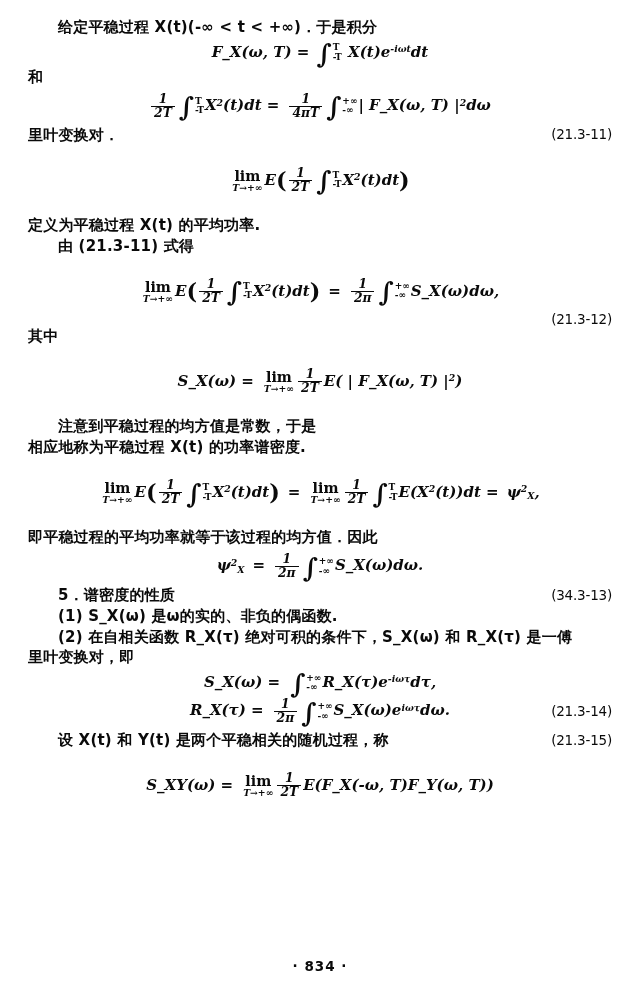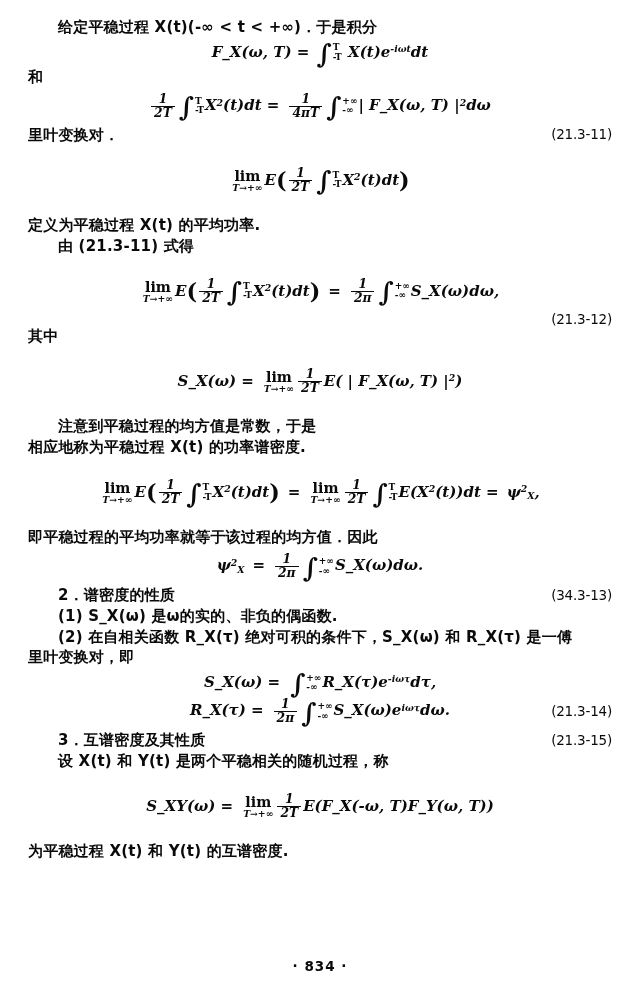--- a/index.html
+++ b/index.html
@@ -174,40 +174,38 @@
       <span class="lim"><span class="lm">lim</span><span class="sub">T→+∞</span></span><span>E</span><span class="big">(</span><span class="frac"><span class="num">1</span><span class="den">2T</span></span><span class="intg">∫</span><span class="limits"><span class="up">T</span><span class="lo">-T</span></span><span>X</span><sup>2</sup><span>(t)dt</span><span class="big">)</span><span class="sp"></span>=<span class="sp"></span><span class="lim"><span class="lm">lim</span><span class="sub">T→+∞</span></span><span class="frac"><span class="num">1</span><span class="den">2T</span></span><span class="intg">∫</span><span class="limits"><span class="up">T</span><span class="lo">-T</span></span><span>E(X</span><sup>2</sup><span>(t))dt =</span><span class="sp"></span><span>ψ</span><sup>2</sup><sub>X</sub>,
     </div>
 
     <div class="line cjk">即平稳过程的平均功率就等于该过程的均方值．因此</div>
 
     <div class="formula">
       <span>ψ</span><sup>2</sup><sub>X</sub><span class="sp"></span>=<span class="sp"></span><span class="frac"><span class="num">1</span><span class="den">2π</span></span><span class="intg">∫</span><span class="limits"><span class="up">+∞</span><span class="lo">-∞</span></span><span>S_X(ω)dω.</span>
       <span class="eqnum">(34.3-13)</span>
     </div>
 
-    <div class="line cjk indent1">2．谱密度的性质</div>
+    <div class="line cjk indent1">5．谱密度的性质</div>
     <div class="line cjk indent1">(1) S_X(ω) 是ω的实的、非负的偶函数.</div>
     <div class="line cjk indent1">(2) 在自相关函数 R_X(τ) 绝对可积的条件下，S_X(ω) 和 R_X(τ) 是一傅</div>
     <div class="line cjk">里叶变换对，即</div>
 
     <div class="formula">
       <span>S_X(ω) =</span><span class="sp"></span><span class="intg">∫</span><span class="limits"><span class="up">+∞</span><span class="lo">-∞</span></span><span>R_X(τ)e</span><sup>-iωτ</sup><span>dτ,</span>
       <span class="eqnum">(21.3-14)</span>
     </div>
 
     <div class="formula">
       <span>R_X(τ) =</span><span class="sp"></span><span class="frac"><span class="num">1</span><span class="den">2π</span></span><span class="intg">∫</span><span class="limits"><span class="up">+∞</span><span class="lo">-∞</span></span><span>S_X(ω)e</span><sup>iωτ</sup><span>dω.</span>
       <span class="eqnum">(21.3-15)</span>
     </div>
 
-    <div class="line cjk indent1">3．互谱密度及其性质</div>
     <div class="line cjk indent1">设  X(t) 和 Y(t) 是两个平稳相关的随机过程，称</div>
 
     <div class="formula">
       <span>S_XY(ω) =</span><span class="sp"></span><span class="lim"><span class="lm">lim</span><span class="sub">T→+∞</span></span><span class="frac"><span class="num">1</span><span class="den">2T</span></span><span>E(F_X(-ω, T)F_Y(ω, T))</span>
     </div>
 
-    <div class="line cjk">为平稳过程  X(t) 和 Y(t) 的互谱密度.</div>
 
   </div>
 
   <div class="pagenum">· 834 ·</div>
 </div>
 
 </body></html>

